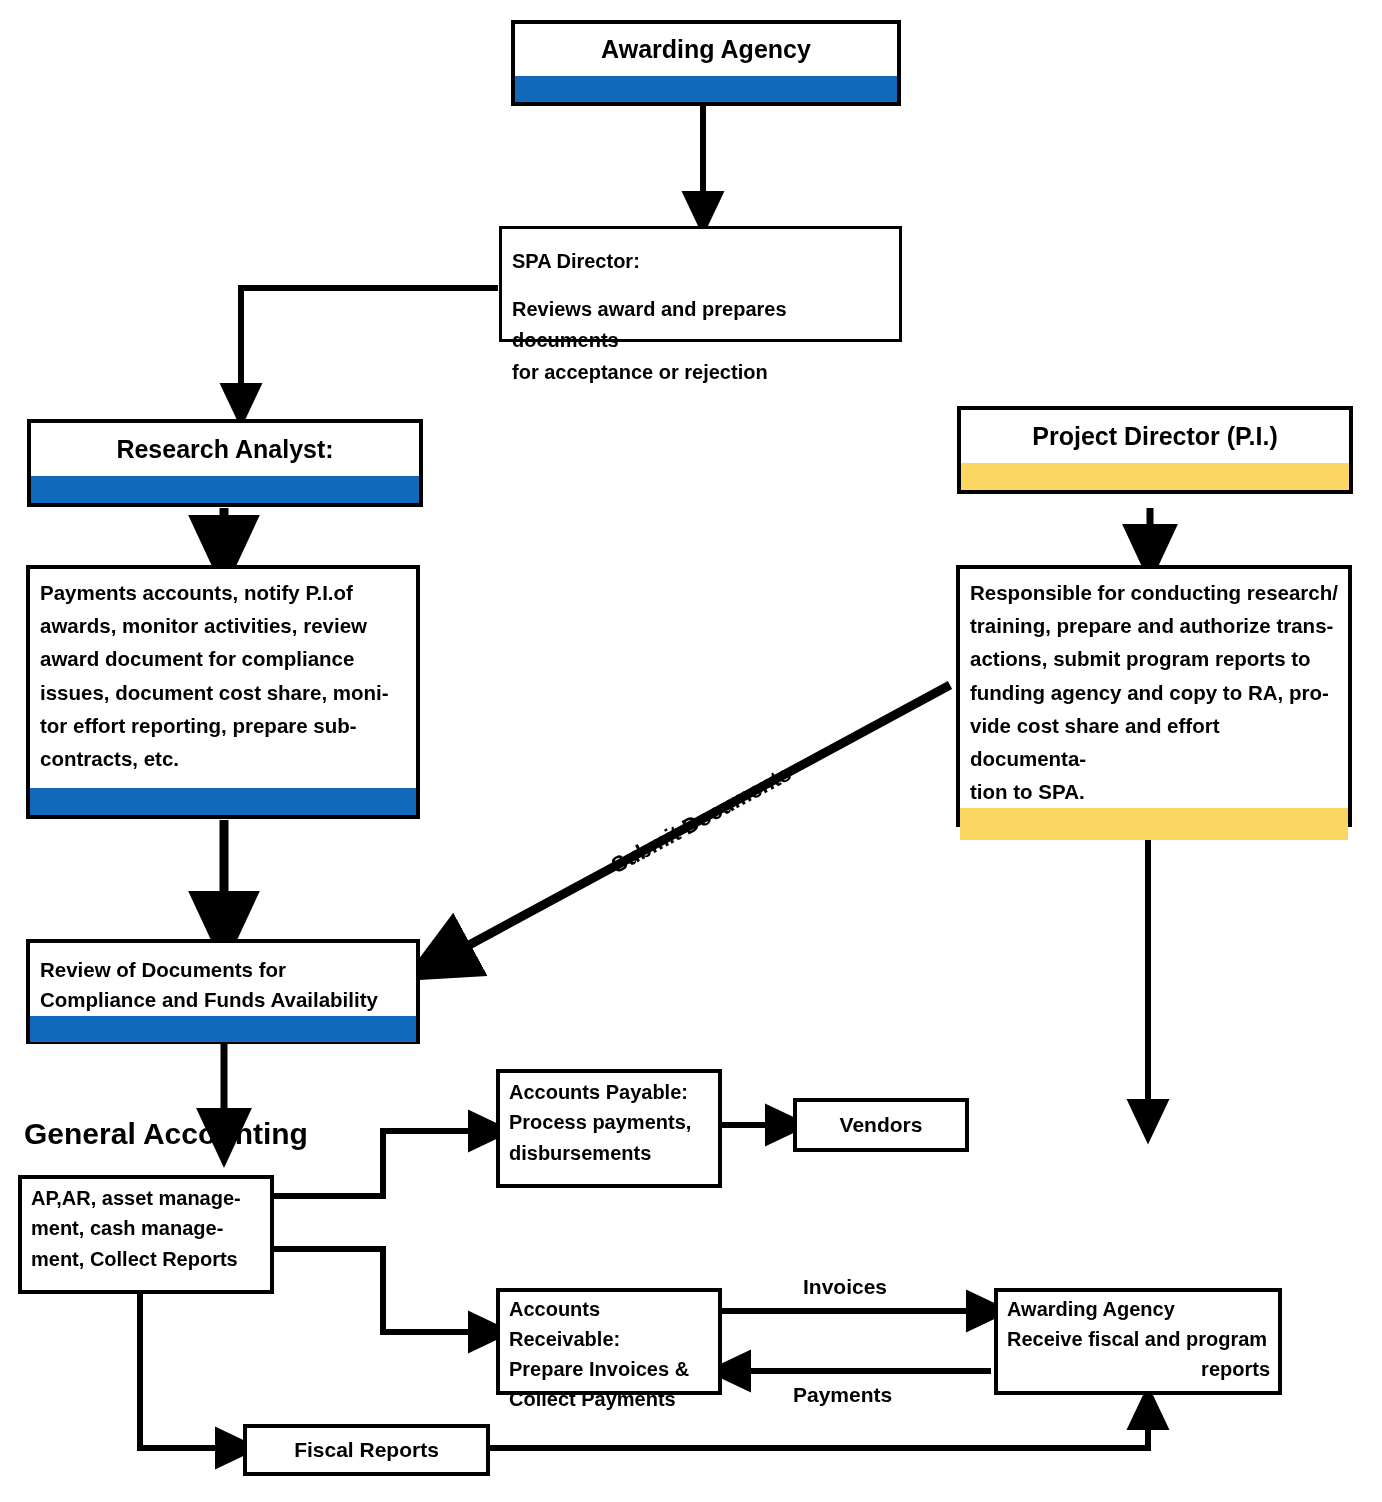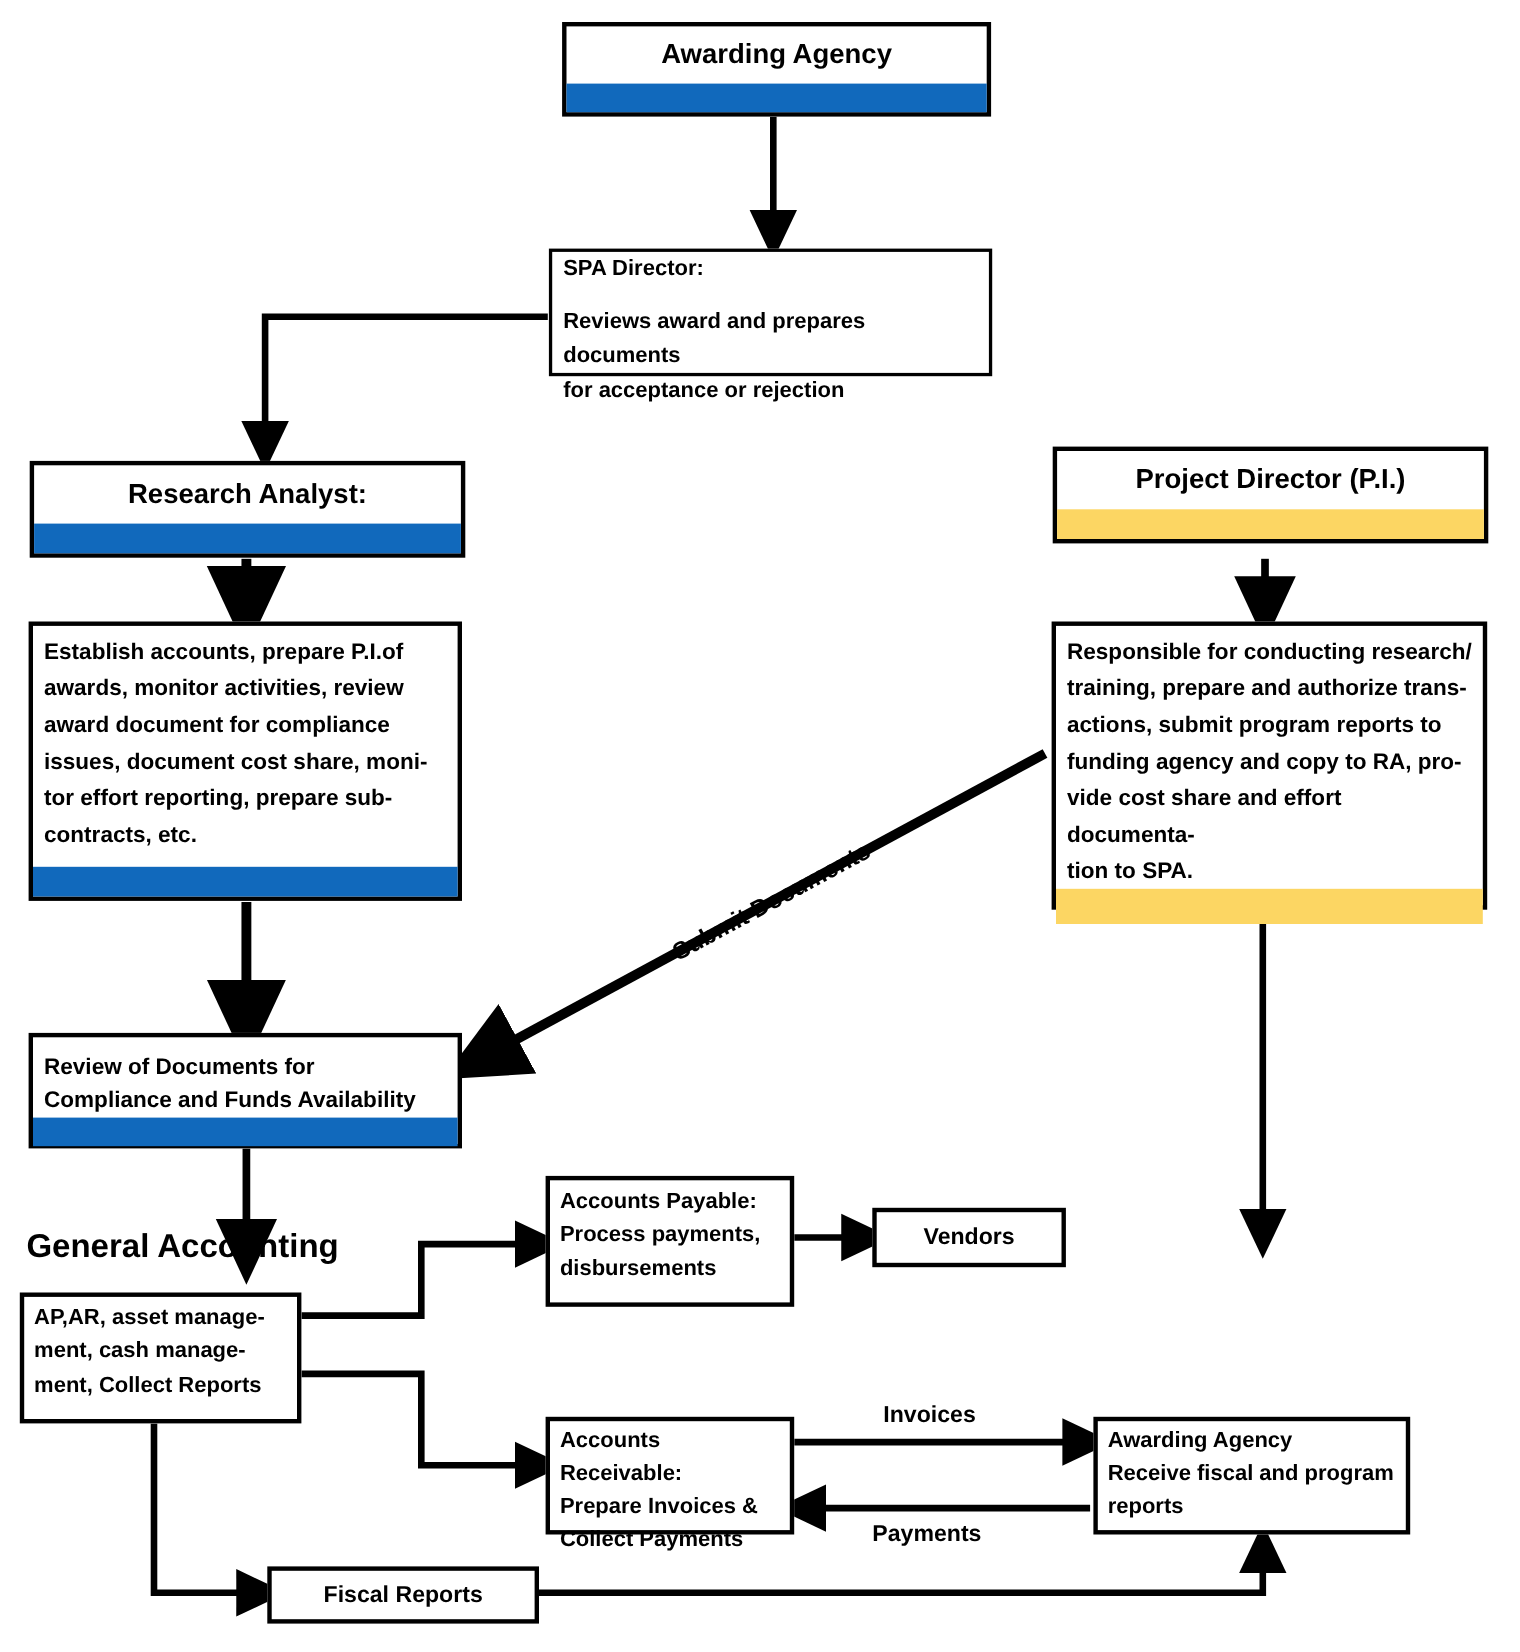--- a/index.html
+++ b/index.html
@@ -180,37 +180,37 @@
   </svg>
 
   <div class="node" style="left:511px; top:20px; width:390px; height:86px;">
     <div class="body center">
       <div class="title">Awarding Agency</div>
     </div>
     <div class="band blue" style="height:26px;"></div>
   </div>
 
   <div class="node thin" style="left:499px; top:226px; width:403px; height:116px;">
-    <div class="body" style="padding-top:0;">
+    <div class="body" style="padding-top:17px;">
       <div class="para small" style="margin-bottom:16px;">SPA Director:</div>
       <div class="para small">Reviews award and prepares documents</div>
       <div class="para small">for acceptance or rejection</div>
     </div>
   </div>
 
   <div class="node" style="left:27px; top:419px; width:396px; height:88px;">
     <div class="body center">
       <div class="title">Research Analyst:</div>
     </div>
     <div class="band blue" style="height:27px;"></div>
   </div>
 
   <div class="node" style="left:26px; top:565px; width:394px; height:254px;">
     <div class="body" style="padding:7px 10px 0 10px;">
-      <div class="para">Establish accounts, prepare P.I.of</div>
+      <div class="para">Payments accounts, notify P.I.of</div>
       <div class="para">awards, monitor activities, review</div>
       <div class="para">award document for compliance</div>
       <div class="para">issues, document cost share, moni-</div>
       <div class="para">tor effort reporting, prepare sub-</div>
       <div class="para">contracts, etc.</div>
     </div>
     <div class="band blue" style="height:27px;"></div>
   </div>
 
   <div class="node" style="left:957px; top:406px; width:396px; height:88px;">
@@ -269,21 +269,21 @@
       <div class="para small" style="line-height:1.5;">Accounts Receivable:</div>
       <div class="para small" style="line-height:1.5;">Prepare Invoices &amp;</div>
       <div class="para small" style="line-height:1.5;">Collect Payments</div>
     </div>
   </div>
 
   <div class="node" style="left:994px; top:1288px; width:288px; height:107px;">
     <div class="body" style="padding:2px 8px 0 9px;">
       <div class="para small" style="line-height:1.5;">Awarding Agency</div>
       <div class="para small" style="line-height:1.5;">Receive fiscal and program</div>
-      <div class="para small" style="line-height:1.5;">reports</div>
+      <div class="para small" style="line-height:1.5;text-align:right;">reports</div>
     </div>
   </div>
 
   <div class="node" style="left:243px; top:1424px; width:247px; height:52px;">
     <div class="body center">
       <div class="plain-label">Fiscal Reports</div>
     </div>
   </div>
 
   <div class="edge-label rot" style="left:607px; top:856px; transform: rotate(-28.4deg);">Submit Documents</div>

